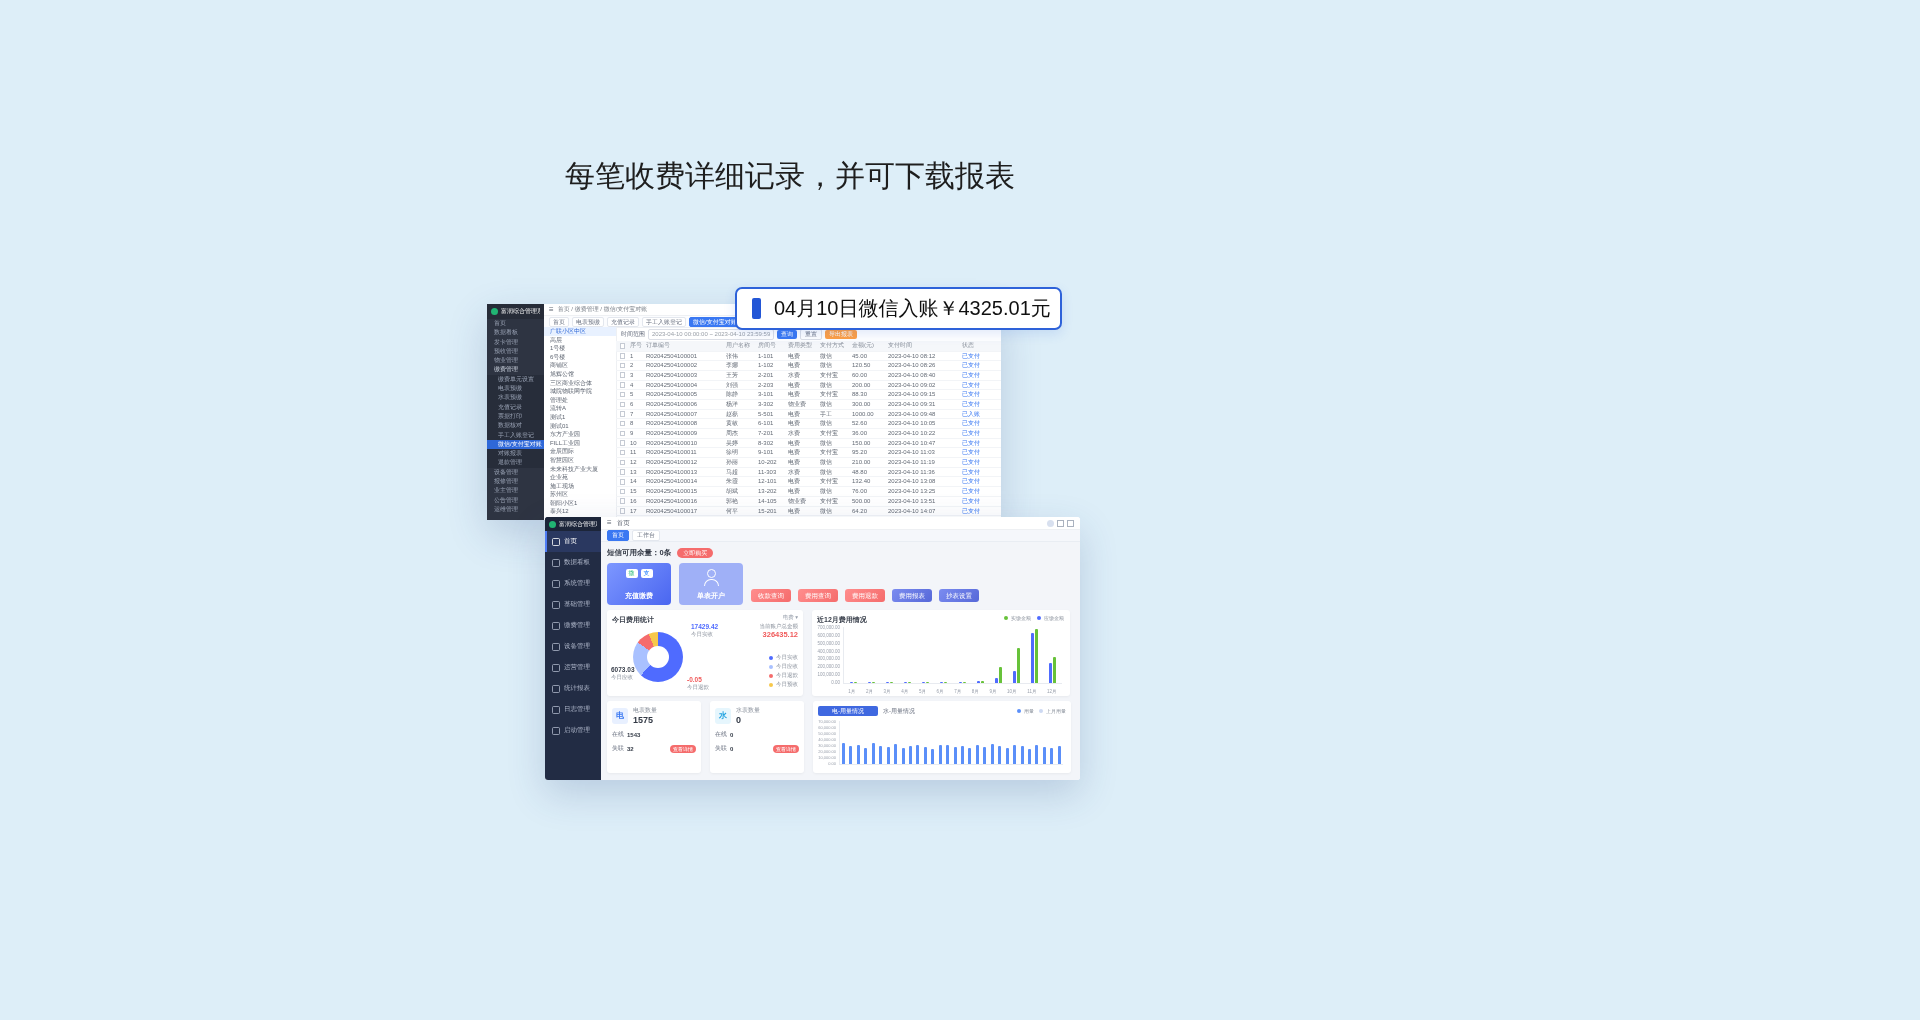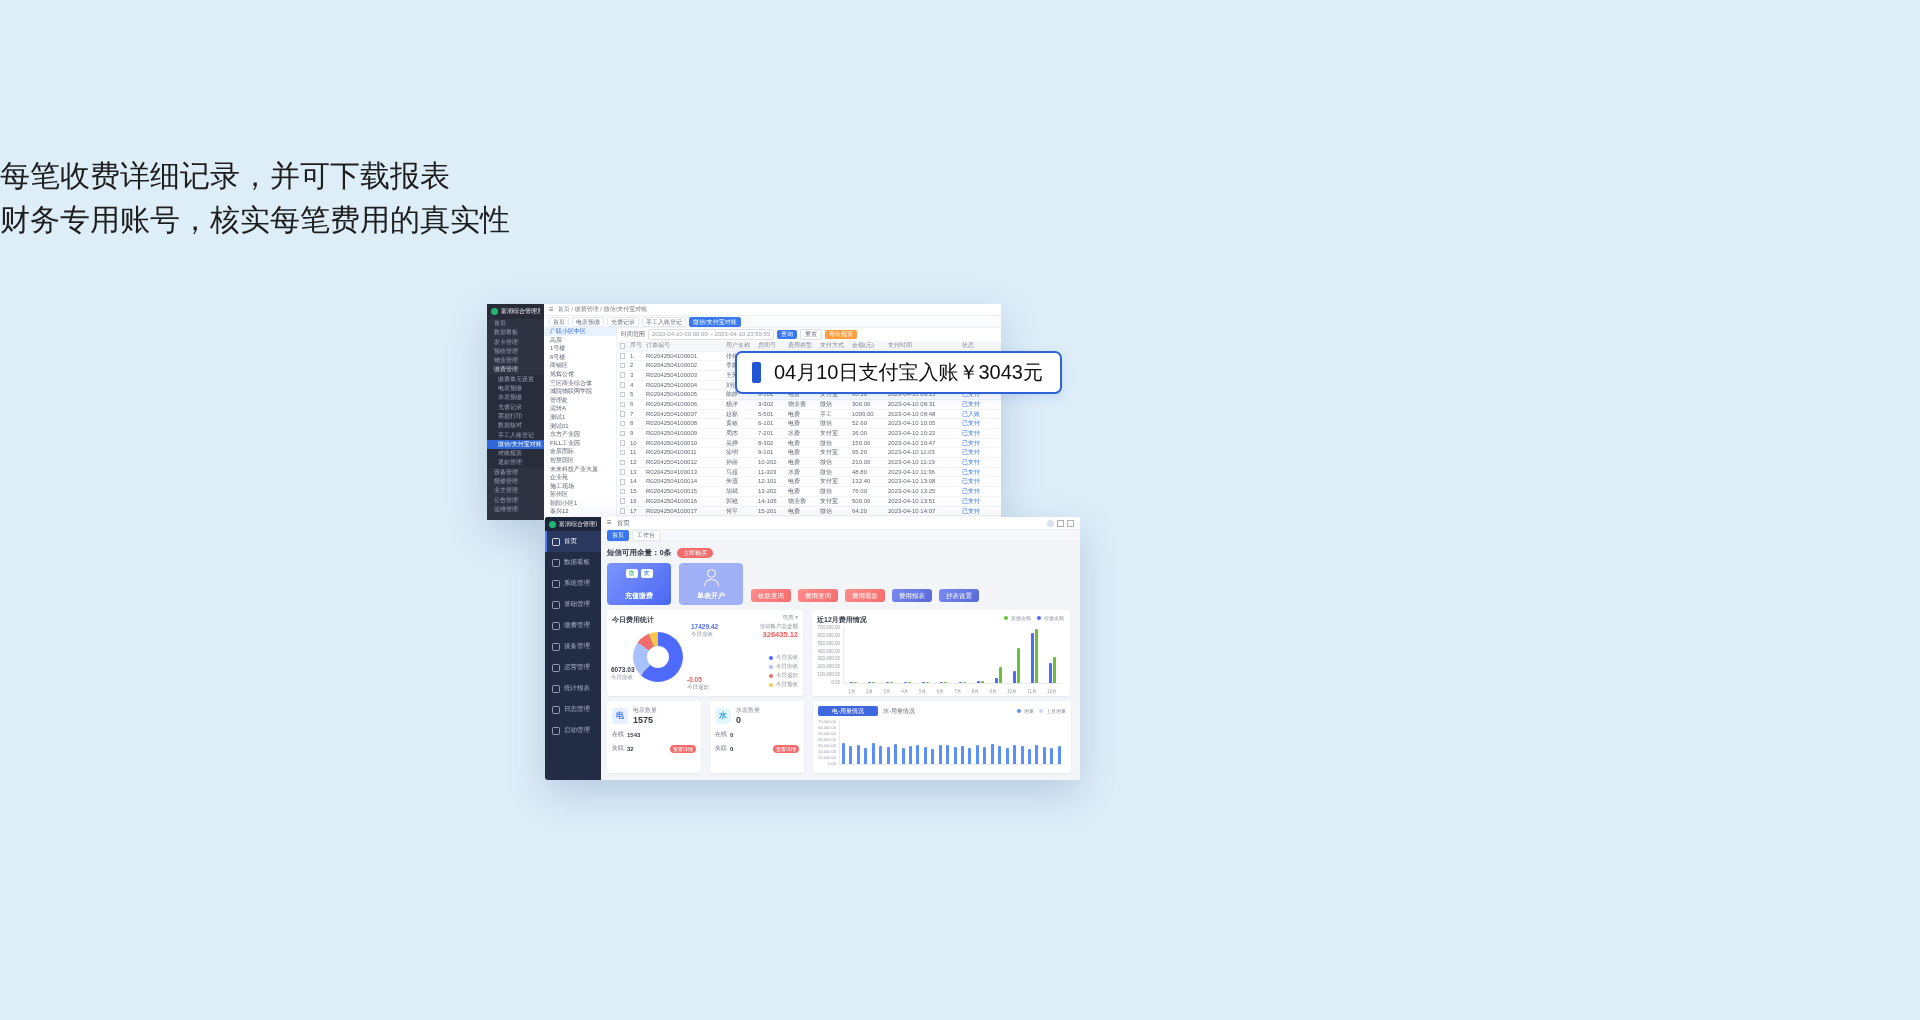--- a/index.html
+++ b/index.html
@@ -2,21 +2,21 @@
 <html><head>
 <meta charset="utf-8">
 <style>
   html,body{margin:0;padding:0;background:#ddeef8;}
   body{font-family:"Liberation Sans","DejaVu Sans",sans-serif;}
   .canvas{position:relative;width:1920px;height:1020px;background:#ddeef8;overflow:hidden;}
 
   
   .hero-title{position:absolute;top:64px;left:0;width:1580px;text-align:center;
     font-size:47px;font-weight:700;color:#141414;letter-spacing:1px;}
-  .hero-sub{position:absolute;left:0;width:1580px;text-align:left;font-size:30px;color:#1e1e1e;}
+  .hero-sub{position:absolute;left:0;width:1580px;text-align:center;font-size:30px;color:#1e1e1e;}
   .hero-sub.s1{top:156px}.hero-sub.s2{top:200px}
 
   
   .window{position:absolute;background:#fff;box-shadow:0 14px 38px rgba(40,70,130,.20);}
   #back-window{left:487px;top:304px;width:514px;height:216px;z-index:10;}
   #front-window{left:545px;top:517px;width:535px;height:263px;z-index:20;border-radius:3px;overflow:hidden;}
 
   
   .bw-sidebar{position:absolute;left:0;top:0;width:57px;height:100%;background:#2e3442;overflow:hidden;}
   .bw-logo{display:flex;align-items:center;gap:3px;height:15px;padding:0 4px;background:#272c38;}
@@ -162,21 +162,20 @@
   .callout-bar{width:9px;height:21px;background:#2356d6;border-radius:2px;margin:0 13px 0 15px;flex:none;}
   .callout-text{font-size:20px;color:#101010;white-space:nowrap;}
   .c1{top:287px}.c2{top:351px}.c3{top:416px}.c4{top:480px}.c5{top:545px}
 </style>
 </head>
 <body>
 
 <div class="canvas">
 
   <div class="hero-sub s1">每笔收费详细记录，并可下载报表</div>
-  <div class="hero-sub s2">财务专用账号，核实每笔费用的真实性</div>
 
   <div id="back-window" class="window">
     <div class="bw-sidebar">
       <div class="bw-logo">
         <span class="logo-dot"></span>
         <span class="bw-logo-text">富润综合管理系统</span>
       </div>
       <div id="back-menu">
           <div class="bmenu-item">首页</div>
           <div class="bmenu-item">数据看板</div>
@@ -837,18 +836,18 @@
                 <div class="d-bar" style="height: 16.0286px;"></div>
                 <div class="d-bar" style="height: 18.2286px;"></div>
               </div>
           </div>
         </div>
       </div>
 
     </div>
   </div>
 
-  <div class="callout c2">
+  <div class="callout c1">
     <span class="callout-bar"></span>
-    <span class="callout-text">04月10日支付宝入账￥3043元</span>
+    <span class="callout-text">04月10日微信入账￥4325.01元</span>
   </div>
 
 </div>
 
 </body></html>

